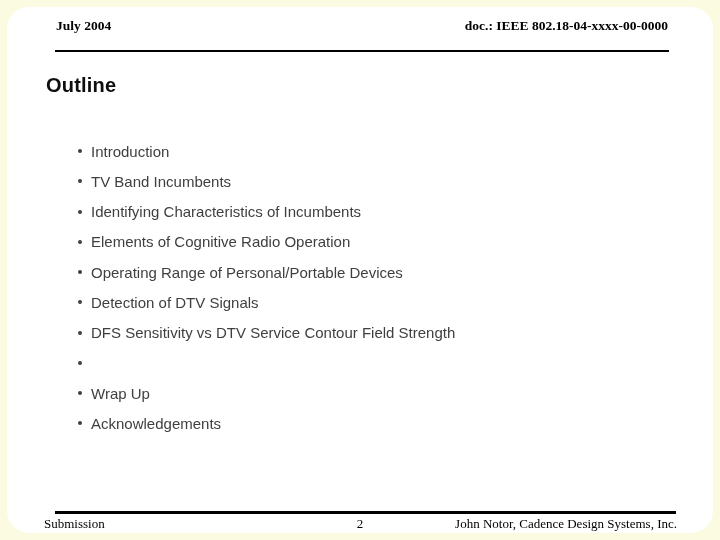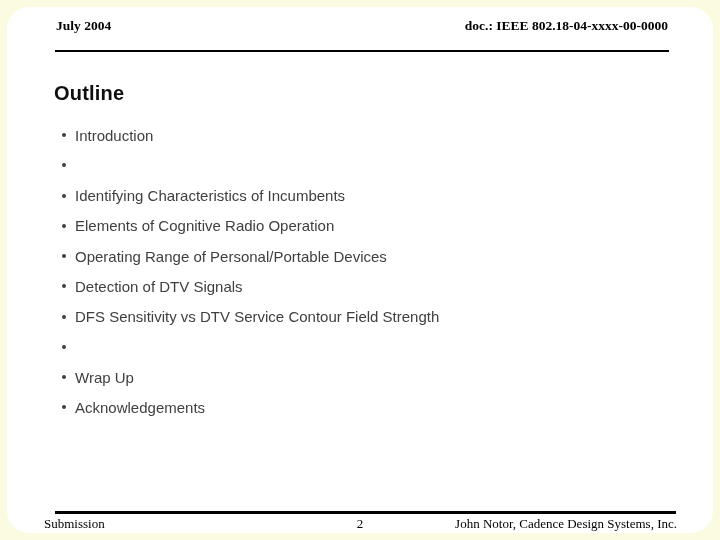--- a/index.html
+++ b/index.html
@@ -34,31 +34,31 @@
   }
   .header-rule {
     position: absolute;
     left: 55px; right: 51px; top: 50px;
     height: 2px;
     background: var(--heading_text, #000000);
   }
   .slide-title {
     position: absolute;
     left: 46px; top: 74px;
-    margin: 8px;
+    margin: 0;
     font-size: 20px;
     font-weight: bold;
     letter-spacing: 0.2px;
     color: #0e0e0e;
     font-family: "Liberation Sans", sans-serif;
   }
   ul.bullets {
     position: absolute;
     left: 62px; top: 120px; right: 36px;
-    margin: 0; padding: 0;
+    margin: 16px; padding: 0;
     list-style: none;
   }
   ul.bullets li {
     height: 30.25px;
     display: flex;
     align-items: center;
     font-size: 15px;
     color: var(--body_text, #3F3F3F);
     white-space: nowrap;
   }
@@ -100,20 +100,21 @@
 
 <h1 class="slide-title">Outline</h1>
 
 <ul class="bullets">
     <li>
       <span class="dot"></span>
       <span>Introduction</span>
     </li>
     <li>
       <span class="dot"></span>
+      <span>TV Band Incumbents</span>
     </li>
     <li>
       <span class="dot"></span>
       <span>Identifying Characteristics of Incumbents</span>
     </li>
     <li>
       <span class="dot"></span>
       <span>Elements of Cognitive Radio Operation</span>
     </li>
     <li>

